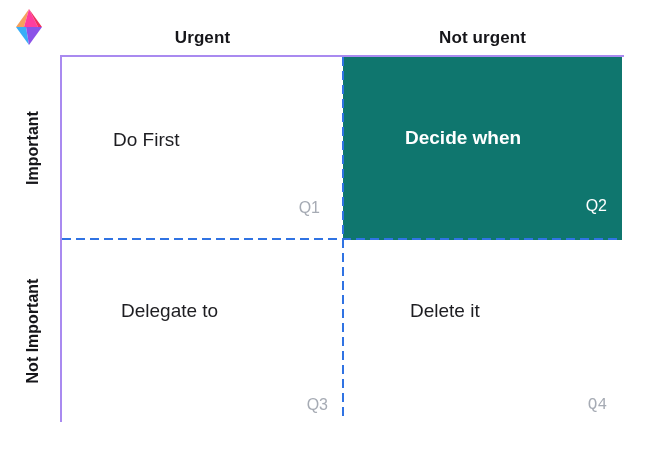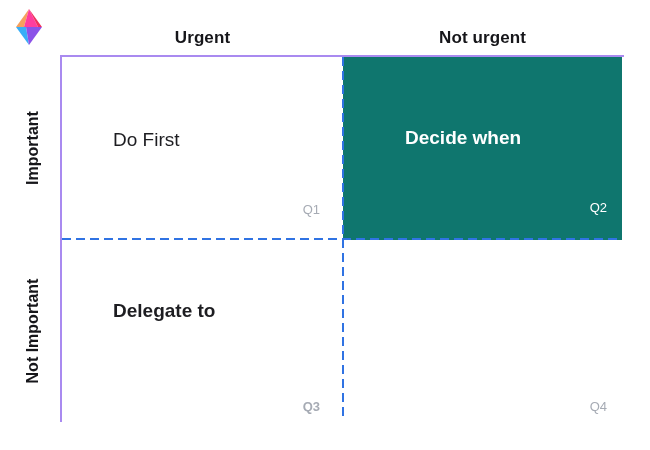--- a/index.html
+++ b/index.html
@@ -42,40 +42,40 @@
     width: 562px; height: 365px;
     border-top: 2px solid #a98af0;
     border-left: 2px solid #a98af0;
     box-sizing: content-box;
   }
   .matrix-inner { position: absolute; left: 0; top: 0; width: 560px; height: 363px; text-align: center; }
 
   .quad { position: absolute; }
   .quad.q1 { left: 0;     top: 0;     width: 281px; height: 183px; }
   .quad.q2 { left: 281px; top: 0;     width: 279px; height: 183px; background: #0f766e; }
-  .quad.q3 { left: 0;     top: 183px; width: 281px; height: 180px; font-weight: bold; }
+  .quad.q3 { left: 8px;     top: 183px; width: 281px; height: 180px; }
   .quad.q4 { left: 281px; top: 183px; width: 279px; height: 180px; }
 
   .quad-title {
     position: absolute;
     font-size: 19px; color: #1d1d21; white-space: nowrap;
   }
   .q1 .quad-title { left: 51px; top: 72px; }
   .q2 .quad-title { left: 62px; top: 70px; color: #ffffff; font-weight: 700; }
   .q3 .quad-title { left: 51px; top: 60px; }
   .q4 .quad-title { left: 67px; top: 60px; }
 
   .quad-tag {
     position: absolute;
-    font-size: 13px; color: #a6abb4;
+    font-size: 16px; color: #a6abb4;
   }
   .q1 .quad-tag { right: 23px; bottom: 23px; }
   .q2 .quad-tag { right: 15px; bottom: 25px; color: #ffffff; }
   .q3 .quad-tag { right: 23px; bottom: 6px; margin-left: 30px; }
-  .q4 .quad-tag { right: 15px; bottom: 6px; }
+  .q4 .quad-tag { right: 15px; bottom: 6px; font-family: Liberation Mono, monospace; }
 
   
   .dash-h {
     position: absolute; left: 0; top: 181px; width: 560px; height: 2px;
     background: repeating-linear-gradient(90deg, #3073e3 0 9px, transparent 9px 14px);
     z-index: 3;
   }
   .dash-v {
     position: absolute; left: 280px; top: 0; width: 2px; height: 363px;
     background: repeating-linear-gradient(180deg, #3073e3 0 9px, transparent 9px 14px);
@@ -113,20 +113,21 @@
         <div class="quad-title">Decide when</div>
         <div class="quad-tag">Q2</div>
       </div>
 
       <div class="quad q3">
         <div class="quad-title">Delegate to</div>
         <div class="quad-tag">Q3</div>
       </div>
 
       <div class="quad q4">
+        <div class="quad-title">Delete it</div>
         <div class="quad-tag">Q4</div>
       </div>
 
       <div class="dash-h"></div>
       <div class="dash-v"></div>
     </div>
   </div>
 
 </div>
 

